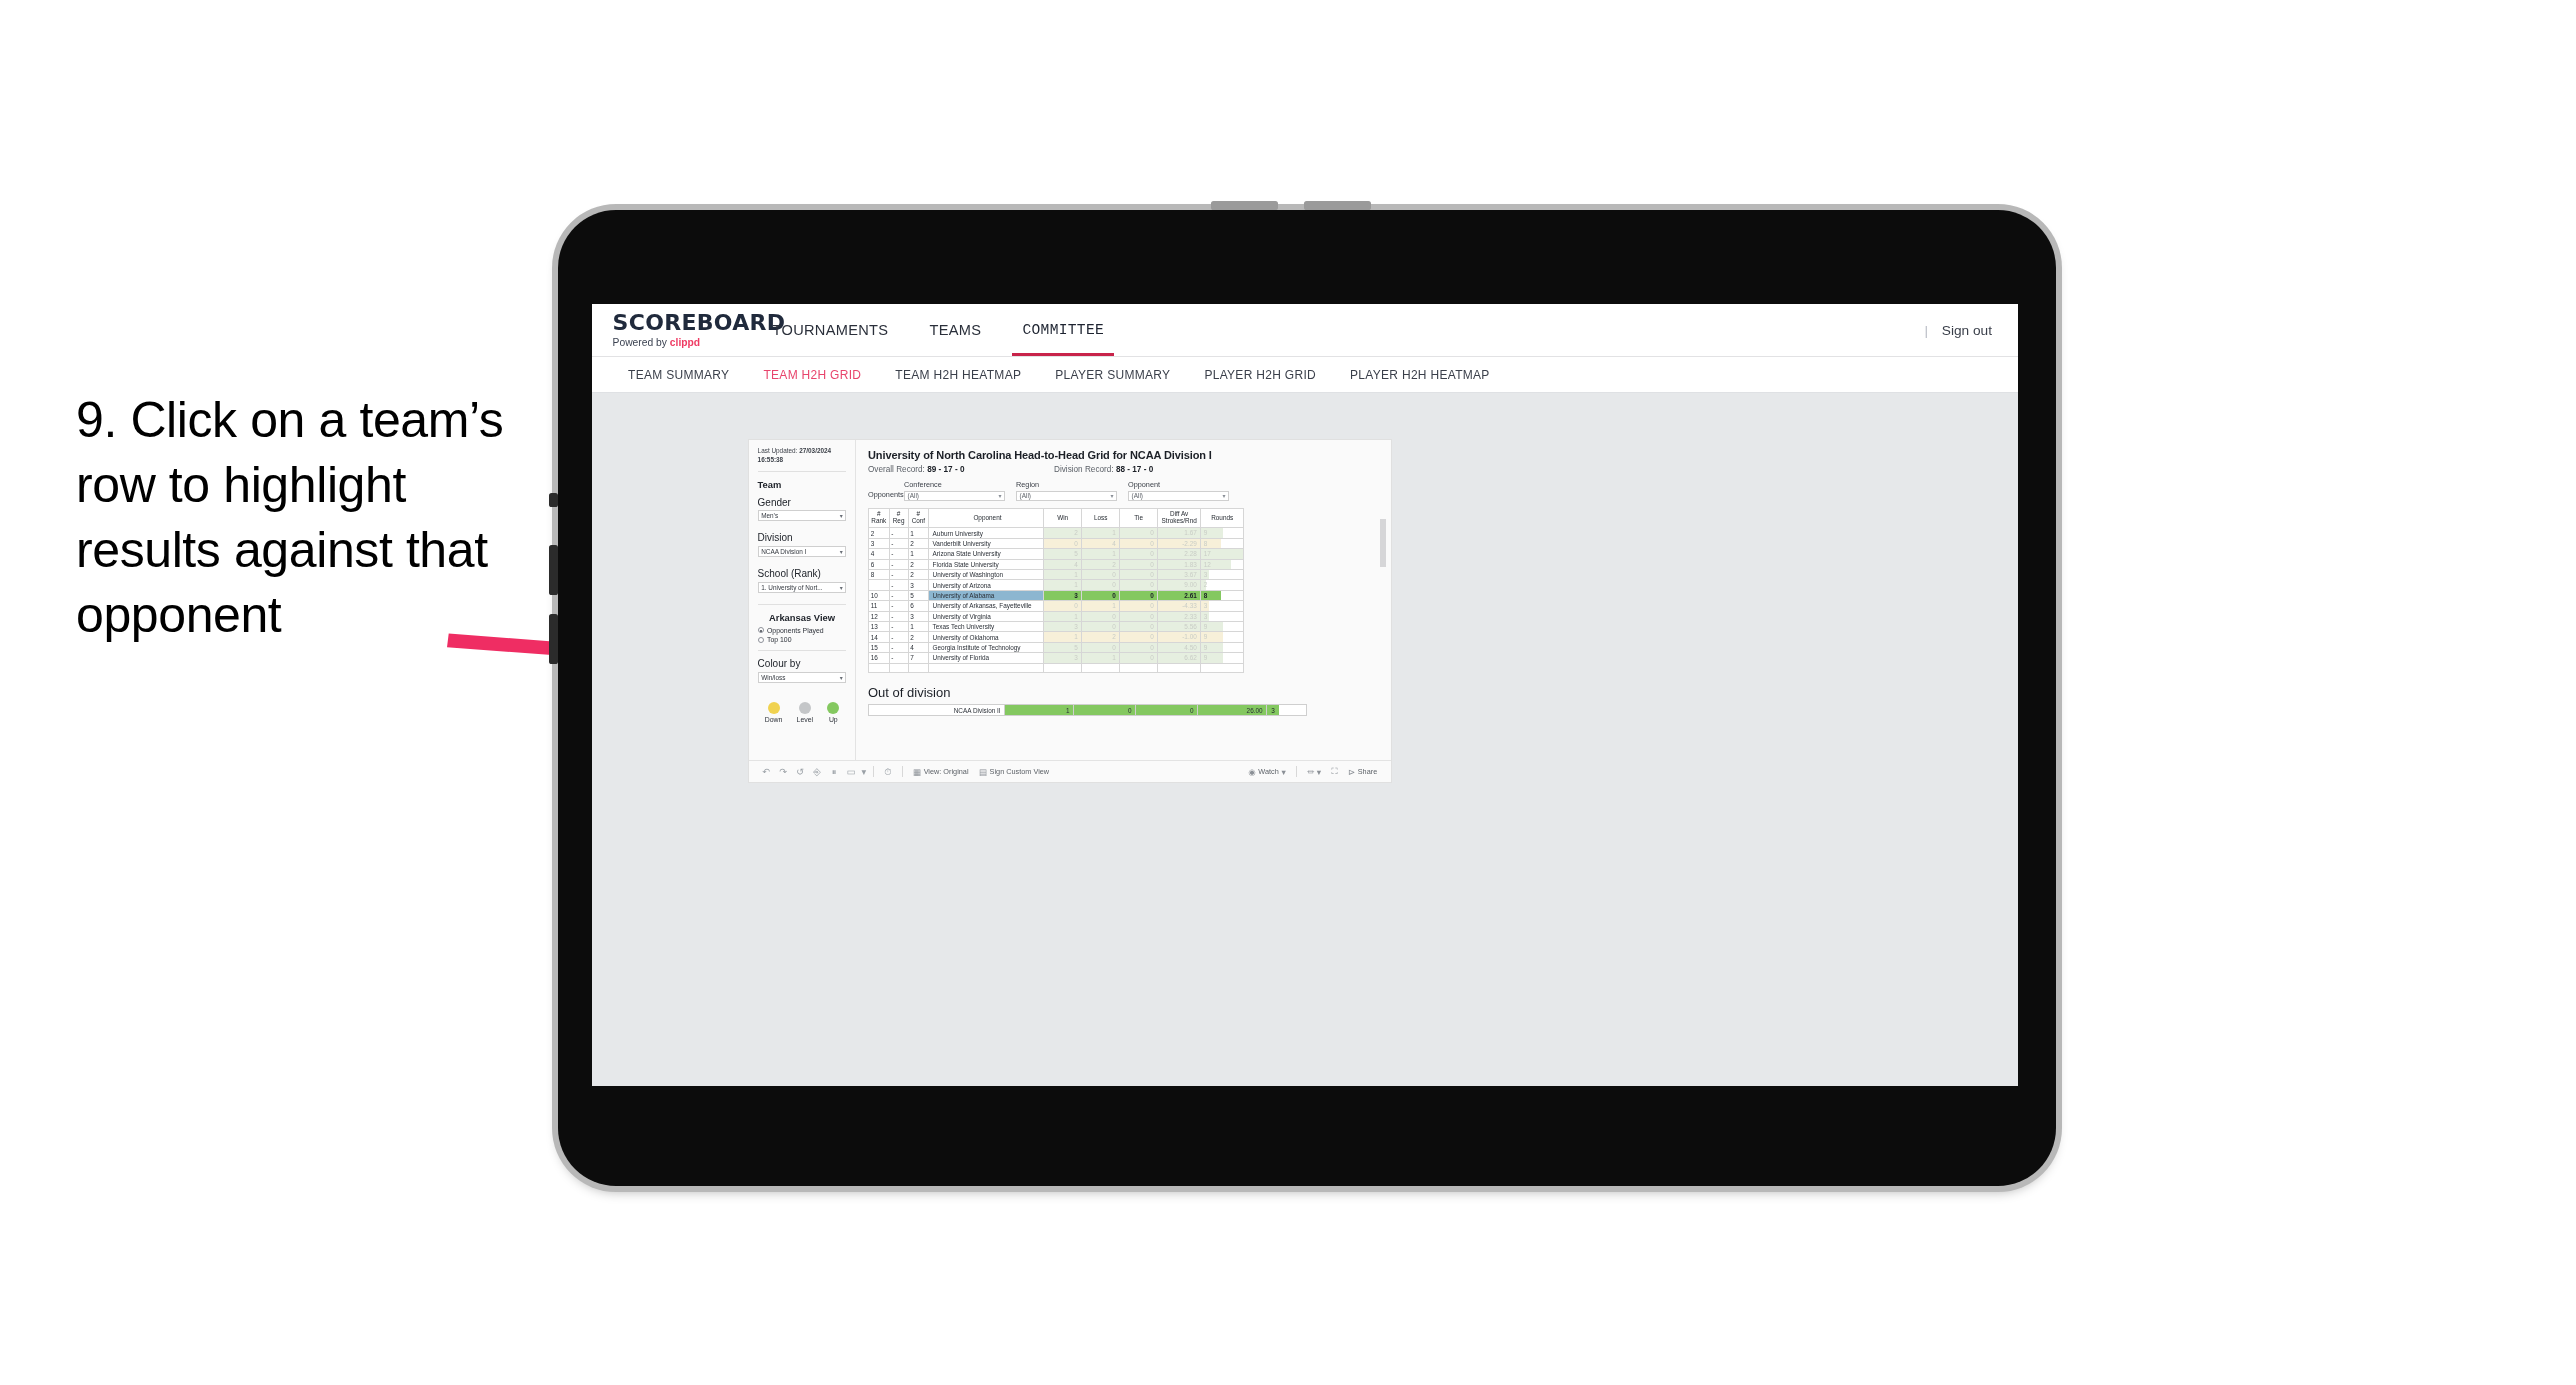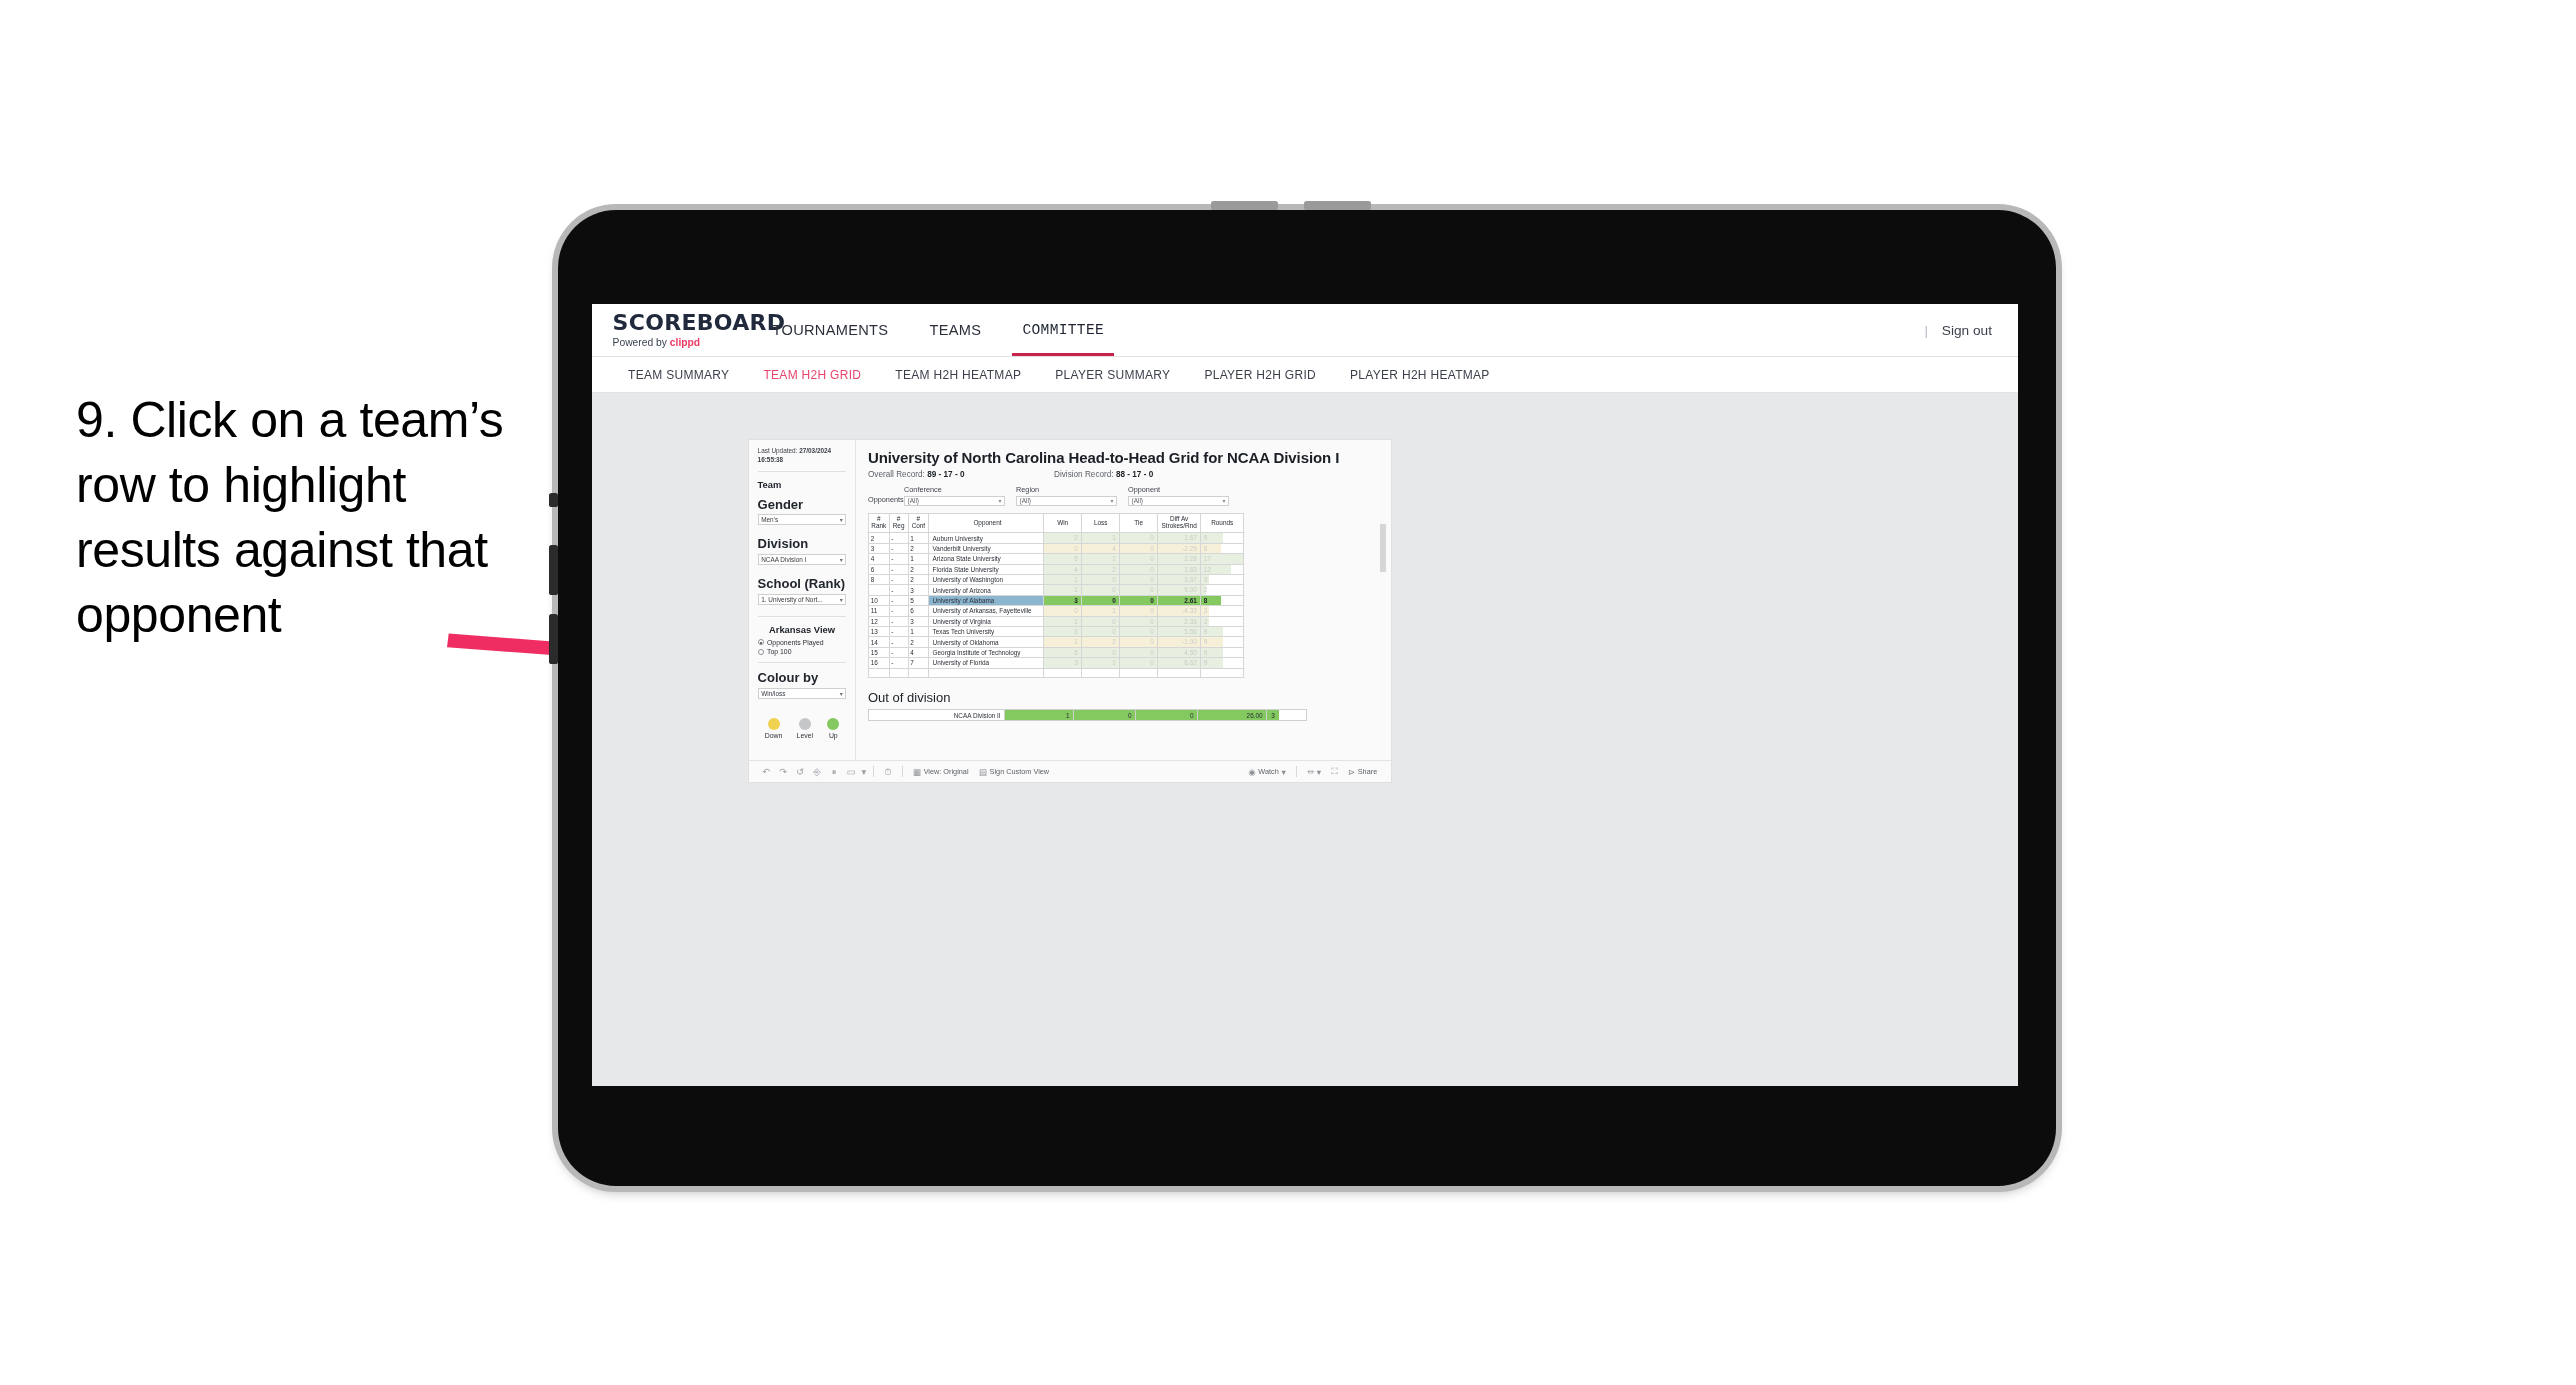--- a/index.html
+++ b/index.html
@@ -111,21 +111,21 @@
   
   .panel {
     width: 107px; background: #fafafa; border-right: 0.9px solid #e3e3e3;
     padding: 6.9px 8.6px 0 8.6px; font-size: 6.9px; color: #2c3038;
     flex: none;
   }
   .panel-updated { font-size: 6.4px; color: #3a3f47; line-height: 1.35; }
   .panel-updated b { font-weight: 700; }
   .hr { border-top: 0.9px solid #e0e0e0; margin: 6.9px 0; }
   .panel-h { font-size: 9.4px; font-weight: 700; margin: 5.2px 0 6.9px 0; color:#21252c; }
-  .field-label { font-size: 13px; font-weight: 700; margin-bottom: 2.6px; color:#21252c; }
+  .field-label { font-size: 10px; font-weight: 400; margin-bottom: 2.6px; color:#21252c; }
   .select {
     height: 11px; border: 0.9px solid #cfcfcf; background: #fff;
     display: flex; align-items: center; padding: 0 2.6px;
     font-size: 6.4px; color: #33383f; position: relative; margin-bottom: 11px;
   }
   .select .caret { margin-left: auto; font-size: 6px; color: #6a6f77; }
   .panel-h-center { text-align: center; font-size: 9.4px; font-weight: 700;
                     margin: 3.4px 0 4.3px 0; color:#21252c; }
   .radio-row { display: flex; align-items: center; gap: 3.4px; font-size: 6.9px;
                margin-bottom: 2.6px; color:#2c3038; }
@@ -140,21 +140,21 @@
   .legend-dots { display: flex; justify-content: space-around; margin-top: 19px; }
   .legend-item { text-align: center; }
   .dot { width: 12px; height: 12px; border-radius: 50%; margin: 0 auto 2.6px auto; }
   .dot.down { background: #f0d250; }
   .dot.level { background: #c4c6c8; }
   .dot.up { background: #84c860; }
   .legend-label { font-size: 6.9px; color: #2c3038; }
 
   
   .main { flex: 1; padding: 8.6px 12px 0 12px; min-width: 0; position: relative; }
-  .viz-title { font-size: 15px; font-weight: 700; color: #1b1f26; letter-spacing: -0.1px; }
+  .viz-title { font-size: 11px; font-weight: 700; color: #1b1f26; letter-spacing: -0.1px; }
   .records { display: flex; margin-top: 4.3px; font-size: 8.2px; color: #5a5f66; }
   .records b { color: #1b1f26; font-weight: 700; }
   .rec-1 { width: 186px; }
   .filters { display: flex; align-items: flex-end; margin-top: 6px; gap: 0; }
   .filters-label { font-size: 7.3px; color: #3a3f47; padding-bottom: 1.7px; width: 36px; }
   .filter-group { width: 101px; margin-right: 11px; }
   .filter-group-label { font-size: 7.3px; color: #3a3f47; margin-bottom: 1.7px; }
   .filter-select {
     height: 10.3px; border: 0.9px solid #cfcfcf; background: #fff;
     display: flex; align-items: center; padding: 0 2.6px;

